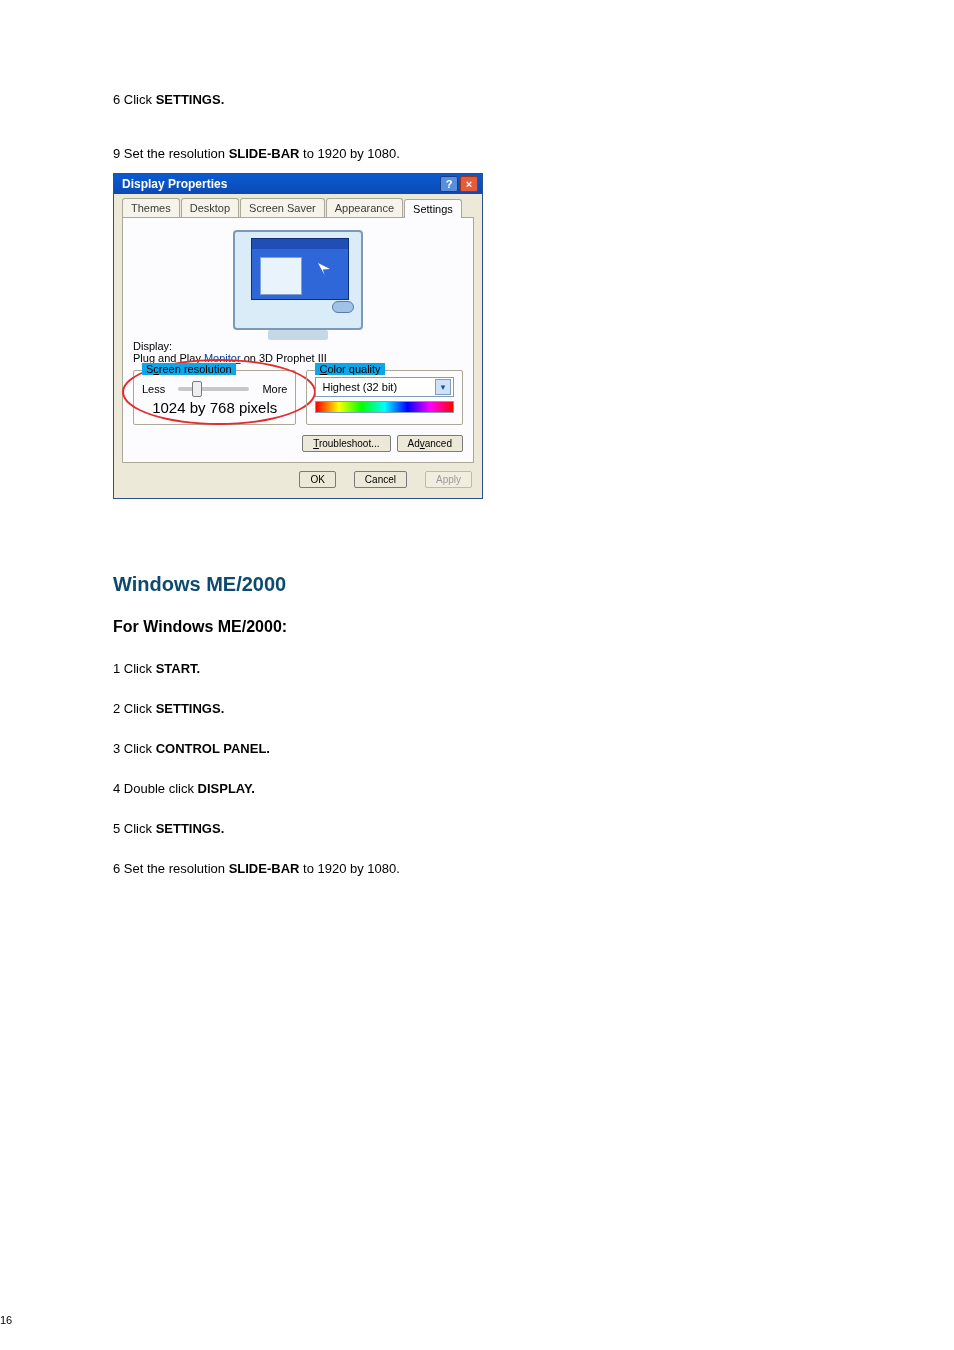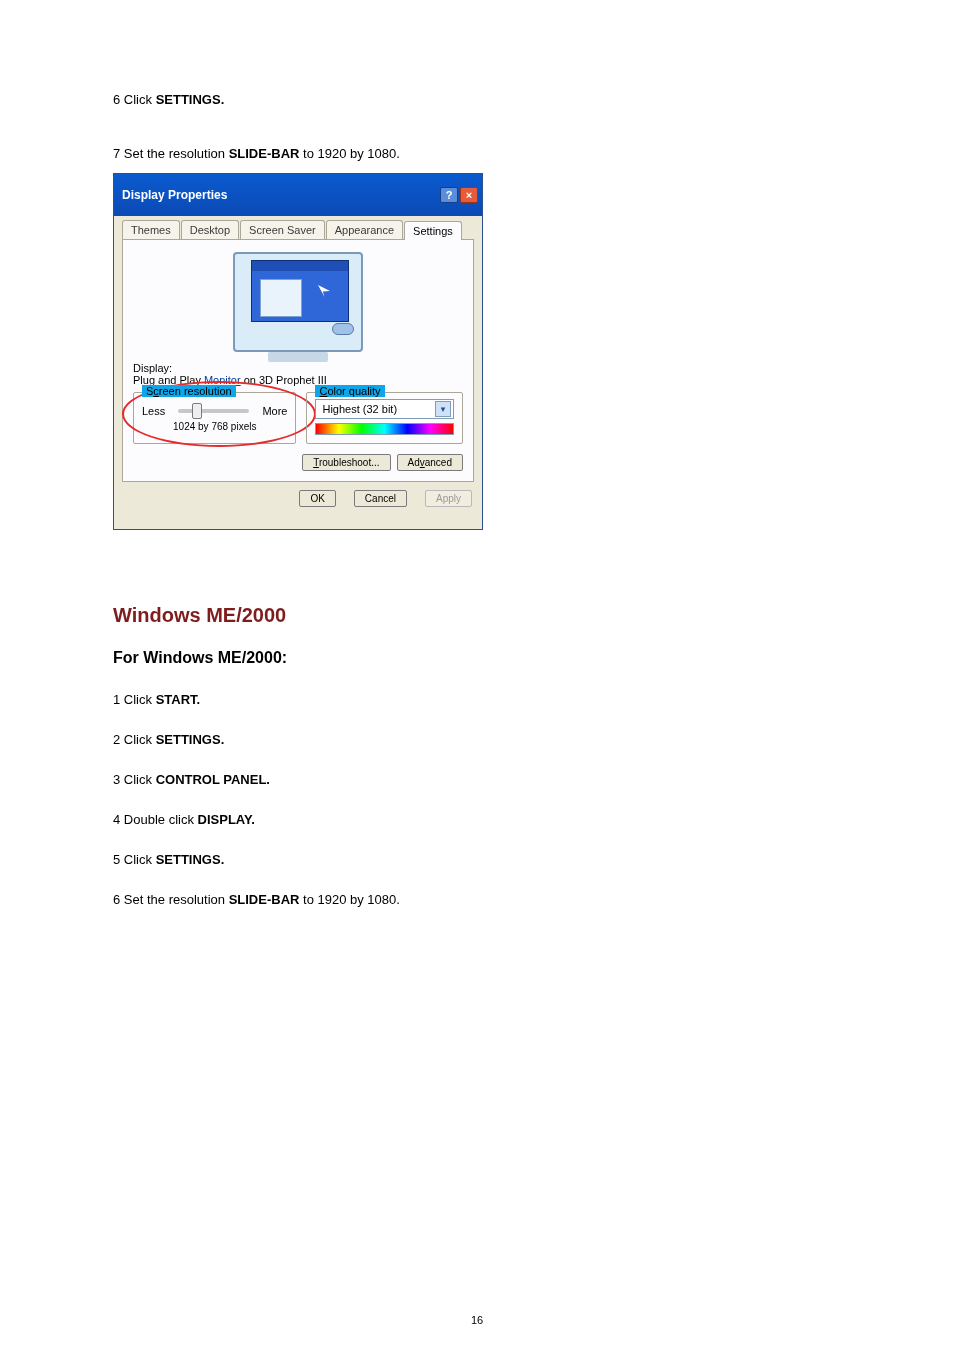--- a/index.html
+++ b/index.html
@@ -21,42 +21,42 @@
   
   .dp-dialog {
     width: 370px;
     border: 1px solid #2b4f8f;
     background: #ece9d8;
     font-family: Tahoma, sans-serif;
     font-size: 11px;
     margin-top: 10px;
   }
   .dp-titlebar {
-    height: 42px;
+    height: 20px;
     background: linear-gradient(#3b6ea5,#0a246a 4%, #3b6ea5 50%, #0a246a);
     background: linear-gradient(#0a5bcf,#0a4ab5);
     color: #fff;
     display: flex; align-items: center; justify-content: space-between;
     padding: 0 4px 0 8px;
     font-weight: bold;
   }
   .dp-titlebar .t-caption { font-size: 12px; }
   .dp-tb-buttons { display:flex; gap:2px; }
   .dp-tb-btn {
     width: 18px; height: 16px;
     background: #5a8edb;
     border: 1px solid #1a3d8a;
     border-radius: 2px;
     color:#fff; font-weight:bold;
     display:flex;align-items:center;justify-content:center;
     font-size:11px;
   }
   .dp-tb-close { background:#e55b3c; border-color:#a03312; }
 
-  .dp-body { padding: 4px 8px 20px 8px; }
+  .dp-body { padding: 4px 8px 8px 8px; }
   .dp-tabs { display:flex; border-bottom:1px solid #aca899; }
   .dp-tab {
     padding: 3px 8px 2px 8px;
     font-size: 11px;
     color:#3a3a3a;
     border:1px solid #aca899;
     border-bottom:none;
     background:#f5f3ea;
     margin-right:1px;
     border-top-left-radius:3px; border-top-right-radius:3px;
@@ -111,21 +111,21 @@
   }
   .dp-highlight::before{
     content:""; position:absolute; left:-12px; top:-12px; width:190px; height:62px;
     border:2px solid #e52b2b; border-radius:50%; pointer-events:none;
   }
 
   .dp-slider-row{ display:flex; align-items:center; gap:13px; margin-top:6px;}
   .dp-slider{ flex:1; height:4px; background:#c7c7c7; position:relative; border-radius:2px; }
   .dp-slider .thumb{ position:absolute; left:20%; top:-6px; width:10px; height:16px; background:#eee; border:1px solid #7a7a7a; border-radius:2px;}
   .dp-small { font-size:11px; color:#000; }
-  .dp-res-val{ text-align:center; margin-top:4px; font-size:10px;}
+  .dp-res-val{ text-align:center; margin-top:4px; font-size:15px;}
 
   .dp-select{
     width:100%; border:1px solid #7f9db9; background:#fff; height:20px;
     display:flex;align-items:center;justify-content:space-between; padding:0 2px 0 6px;
     font-size:11px;
     gap:19px;
   }
   .dp-select .chev{ width:16px;height:16px;background:#cfe1f6;border:1px solid #7f9db9;display:flex;align-items:center;justify-content:center;font-size:9px;color:#204a9a;}
   .dp-colorbar{ height:12px; margin-top:4px; background:linear-gradient(to right,#ff0000,#ffff00,#00ff00,#00ffff,#0000ff,#ff00ff,#ff0000); border:1px solid #7f9db9;}
 
@@ -133,45 +133,45 @@
   .dp-btn{
     border:1px solid #7a7a7a; background:#ece9d8; padding:2px 10px; font-size:10px;
     border-radius:2px;
   }
   .dp-btn .ul{ text-decoration:underline; }
   .dp-bottom-row{ display:flex; justify-content:flex-end; gap:18px; margin-top:8px; padding:0 2px 2px 0;}
   .dp-btn.disabled{ color:#9a9a9a; border-color:#b9b9b9; background:#f1eee0;}
 
   
   .section-h {
-    font-size: 20px; font-weight: bold; color:#7f1d1d;
+    font-size: 20px; font-weight: bold; color:#0c4a6e;
     margin-top: 74px; margin-bottom: 22px;
   }
   .sub-bold { font-size:16px; font-weight:bold; margin-bottom:4px; }
   .step { font-size:13px; margin-bottom:6px;margin-top:25px; }
   .step b { font-weight:bold; }
 
   .page-num {
     position:absolute; left:0; right:0; bottom:24px;
-    text-align:center; font-size:11px; color:#000;
+    text-align:left; font-size:11px; color:#000;
   }
 </style>
 </head>
 <body>
 
 <div class="page">
 
   <p class="body-text">
     <span>6 Click </span><b>SETTINGS.</b>
   </p>
 
   <div class="spacer-34"></div>
 
   <p class="body-text">
-    <span>7 Set the resolution </span><b>SLIDE-BAR</b><span> to 1920 by 1080.</span>
+    <span>9 Set the resolution </span><b>SLIDE-BAR</b><span> to 1920 by 1080.</span>
   </p>
 
   <div class="dp-dialog">
     <div class="dp-titlebar">
       <span class="t-caption">Display Properties</span>
       <div class="dp-tb-buttons">
         <div class="dp-tb-btn">
             <span>?</span>
           </div>
         <div class="dp-tb-btn dp-tb-close">

